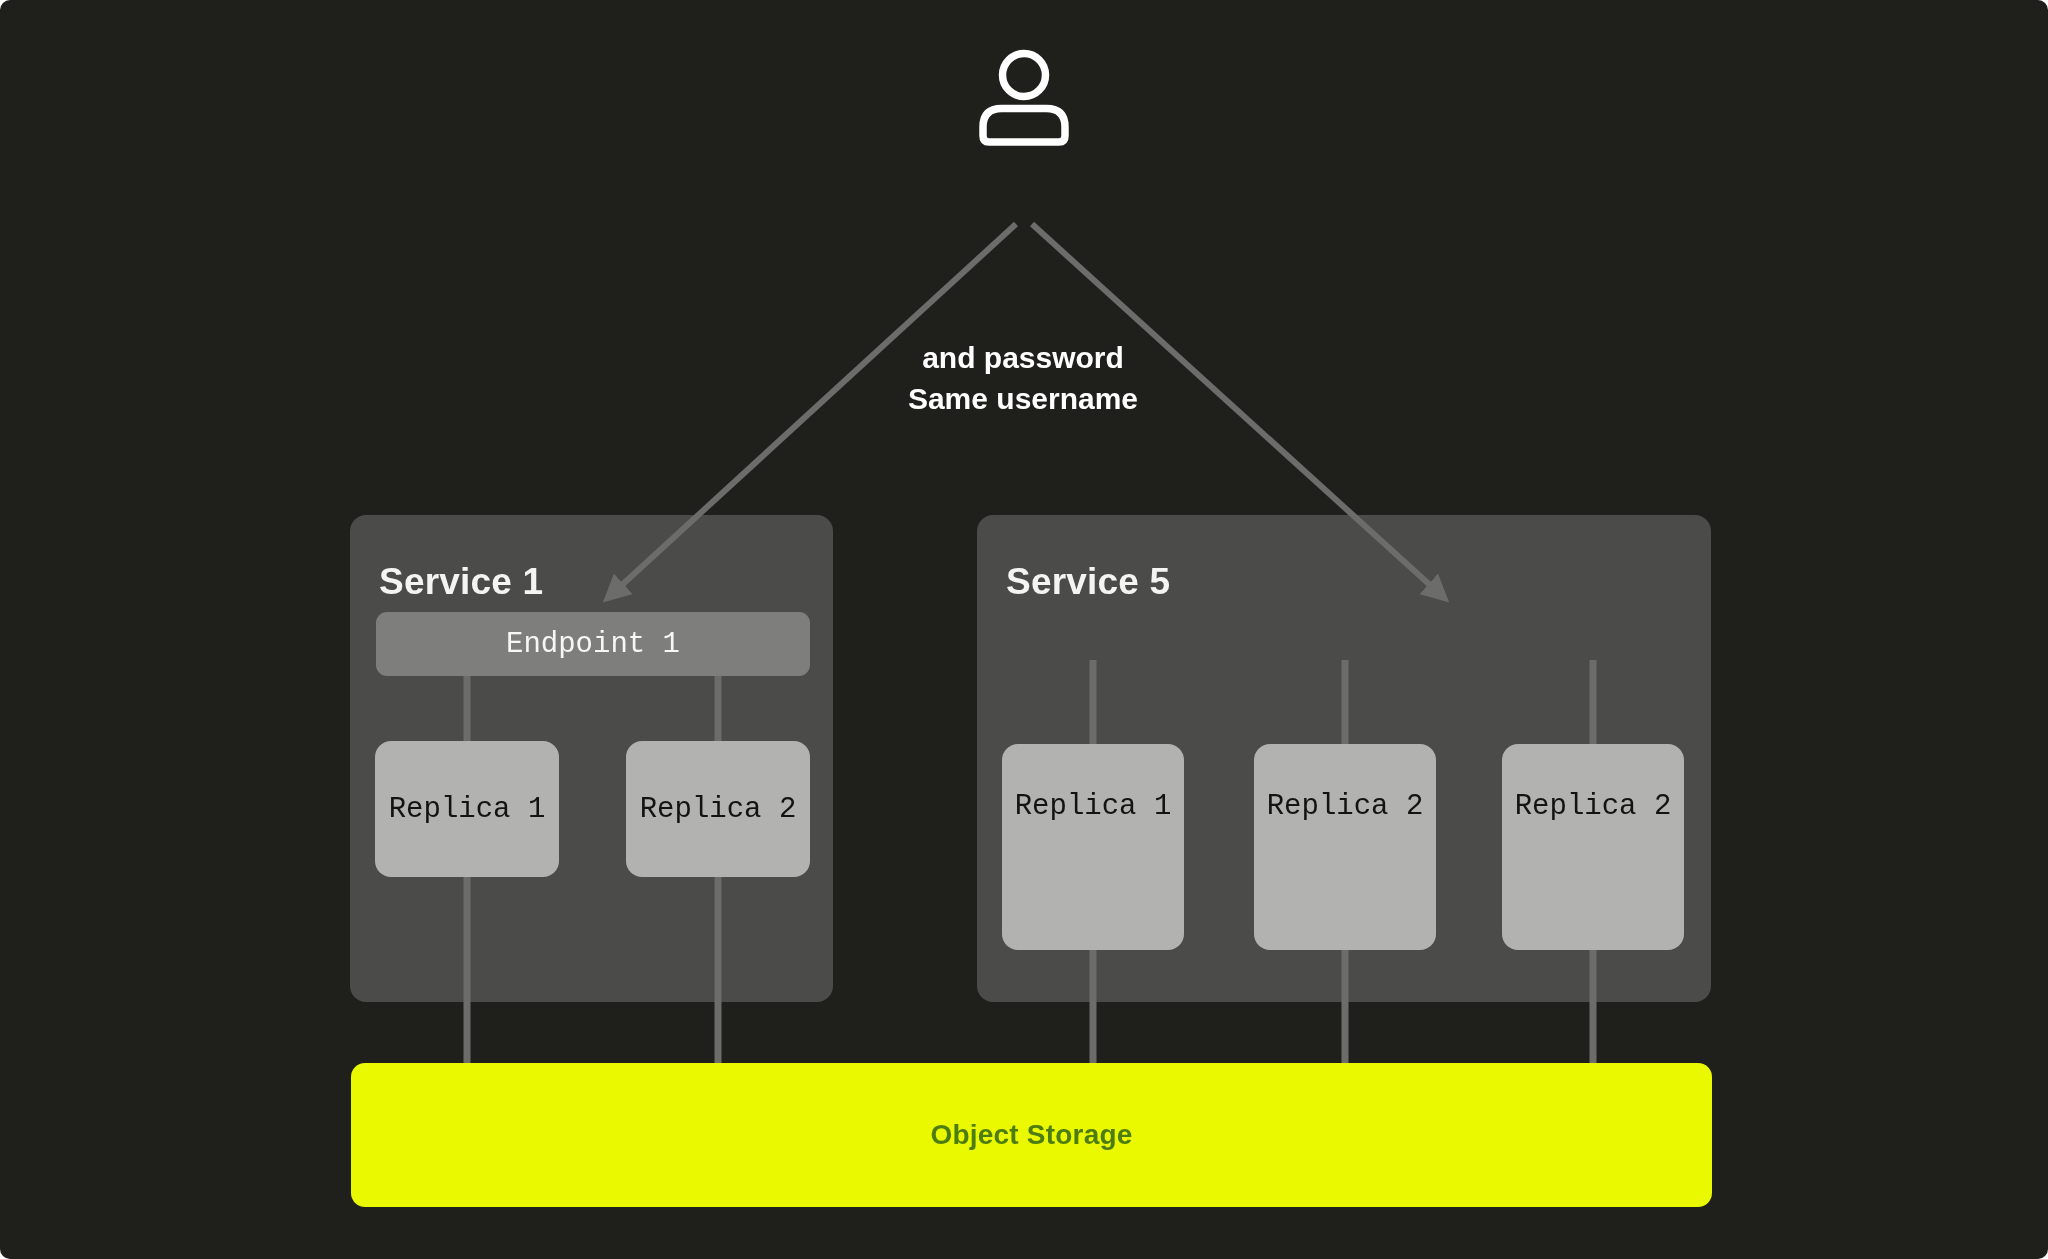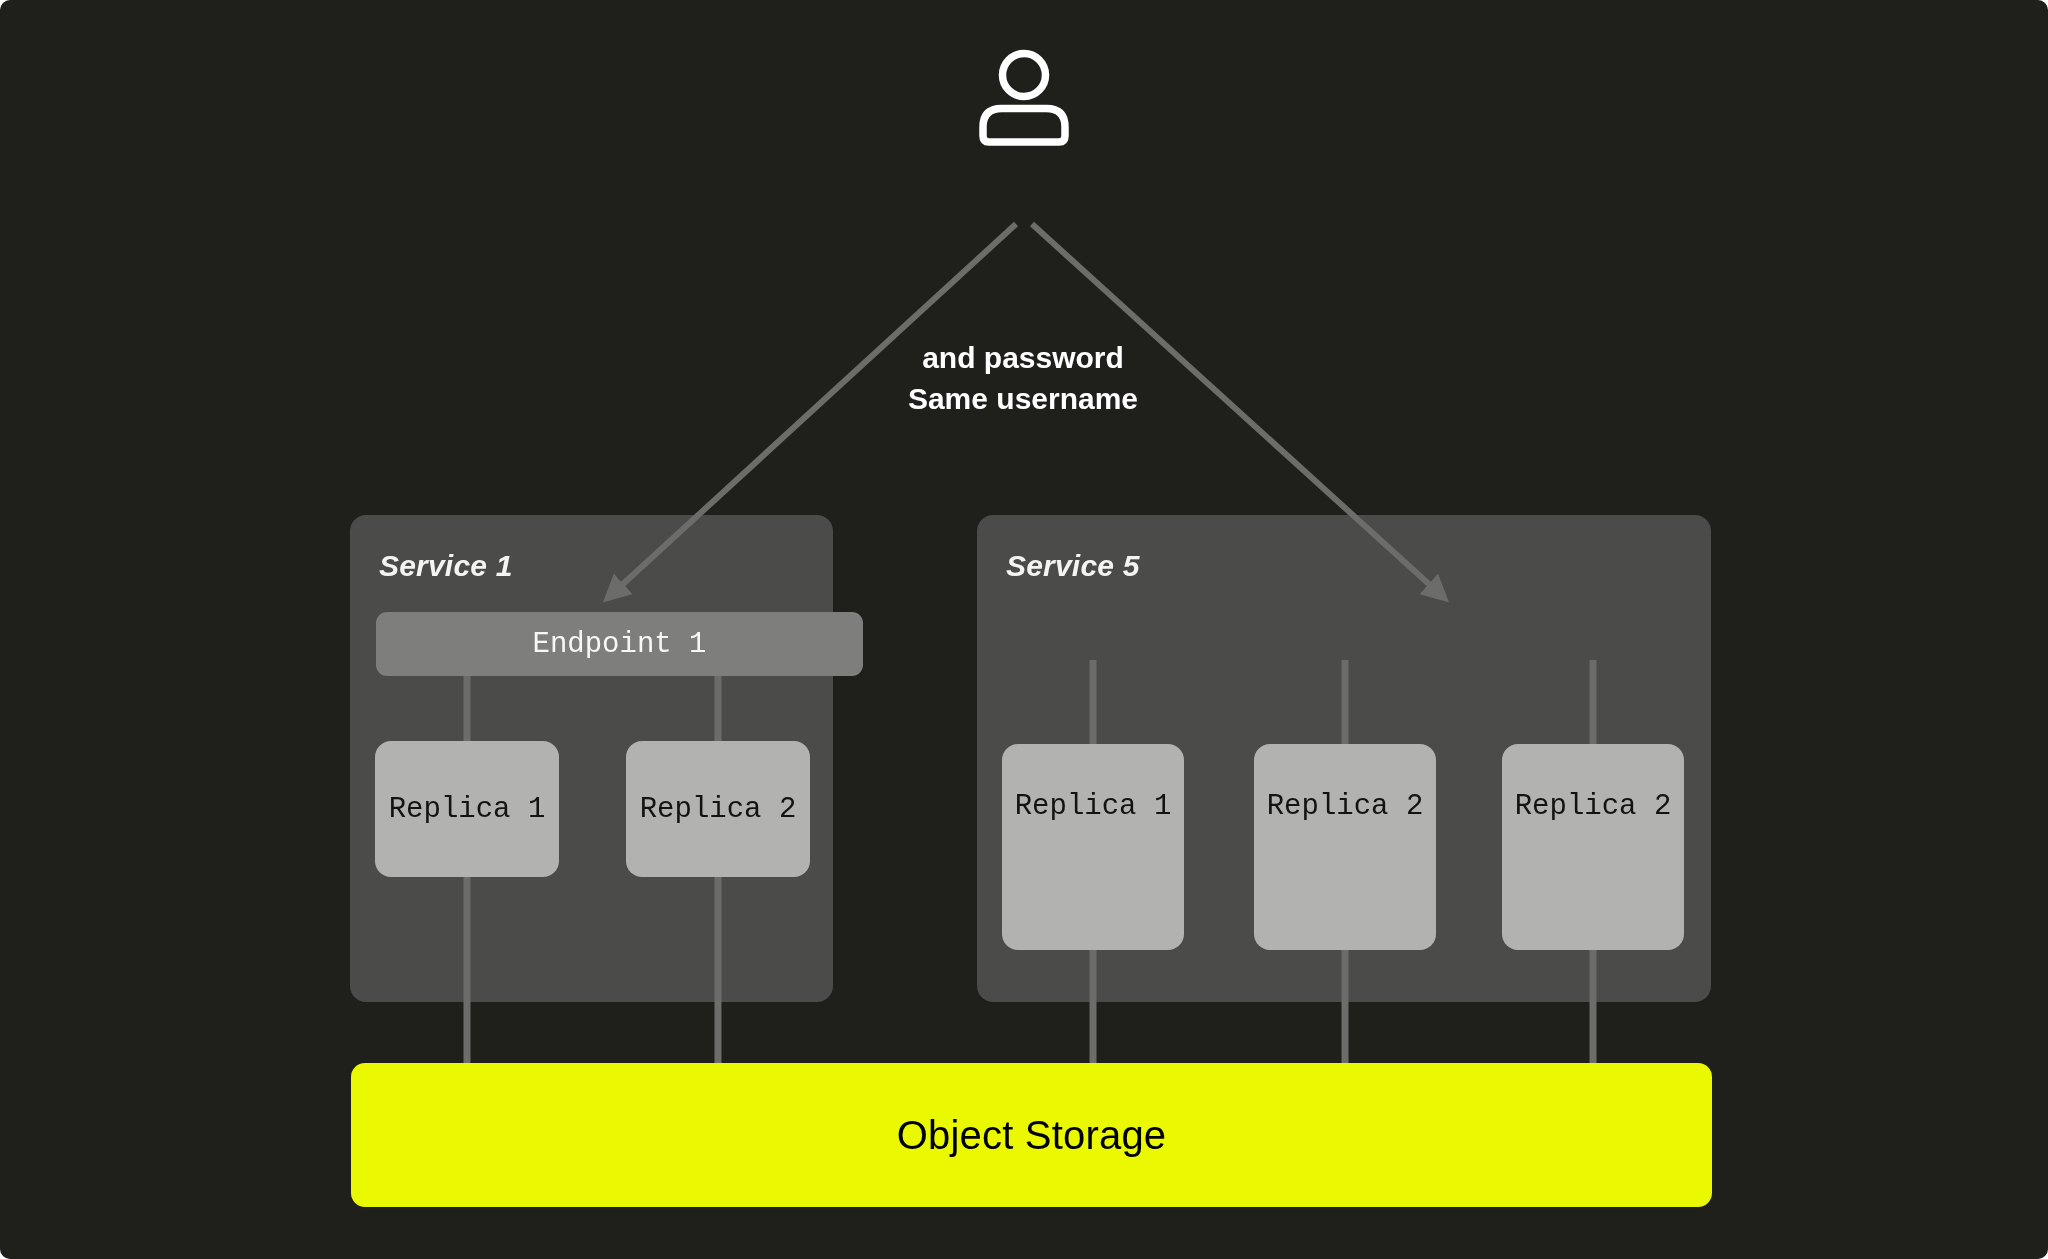--- a/index.html
+++ b/index.html
@@ -61,41 +61,40 @@
     top: 515px;
     height: 487px;
     background: #4B4B49;
     border-radius: 16px;
     z-index: 10;
   }
   #service-1 { left: 350px; width: 483px; }
   #service-2 { left: 977px; width: 734px; }
   .service-title {
     position: absolute;
-    left: 29px; top: 34px;
+    left: 29px; top: 46px;
     color: #F4F4F2;
-    font-size: 30px;
+    font-size: 37px;
     font-weight: 700;
     letter-spacing: 0.2px;
     z-index: 12;
-    font-style: italic;
   }
   
   .endpoint-bar {
     position: absolute;
     top: 612px;
     height: 64px;
     background: #7E7E7D;
     border-radius: 10px;
     z-index: 20;
     display: flex;
     align-items: center;
     justify-content: center;
   }
-  #endpoint-1 { left: 376px; width: 487px; border-radius: 11px; }
+  #endpoint-1 { left: 376px; width: 434px; border-radius: 11px; }
   #endpoint-2 { left: 1002px; width: 684px; }
   .endpoint-label {
     color: #F7F7F5;
     font-family: "Liberation Mono", "DejaVu Sans Mono", monospace;
     font-size: 29px;
     font-weight: 500;
   }
   
   .replica-card {
     position: absolute;
@@ -123,23 +122,23 @@
     left: 351px; top: 1063px;
     width: 1361px; height: 144px;
     background: #EAF900;
     border-radius: 14px;
     z-index: 20;
     display: flex;
     align-items: center;
     justify-content: center;
   }
   .storage-label {
-    color: #000000;
-    font-size: 40px;
-    font-weight: 400;
+    color: #4d7c0f;
+    font-size: 28px;
+    font-weight: 700;
     letter-spacing: 0.2px;
   }
 </style>
 </head>
 <body>
 
 <div id="canvas">
 
   <svg class="user-icon" viewBox="0 0 112 108">
     <circle cx="56" cy="33" r="21.5" fill="none" stroke="#ffffff" stroke-width="7.5"></circle>

